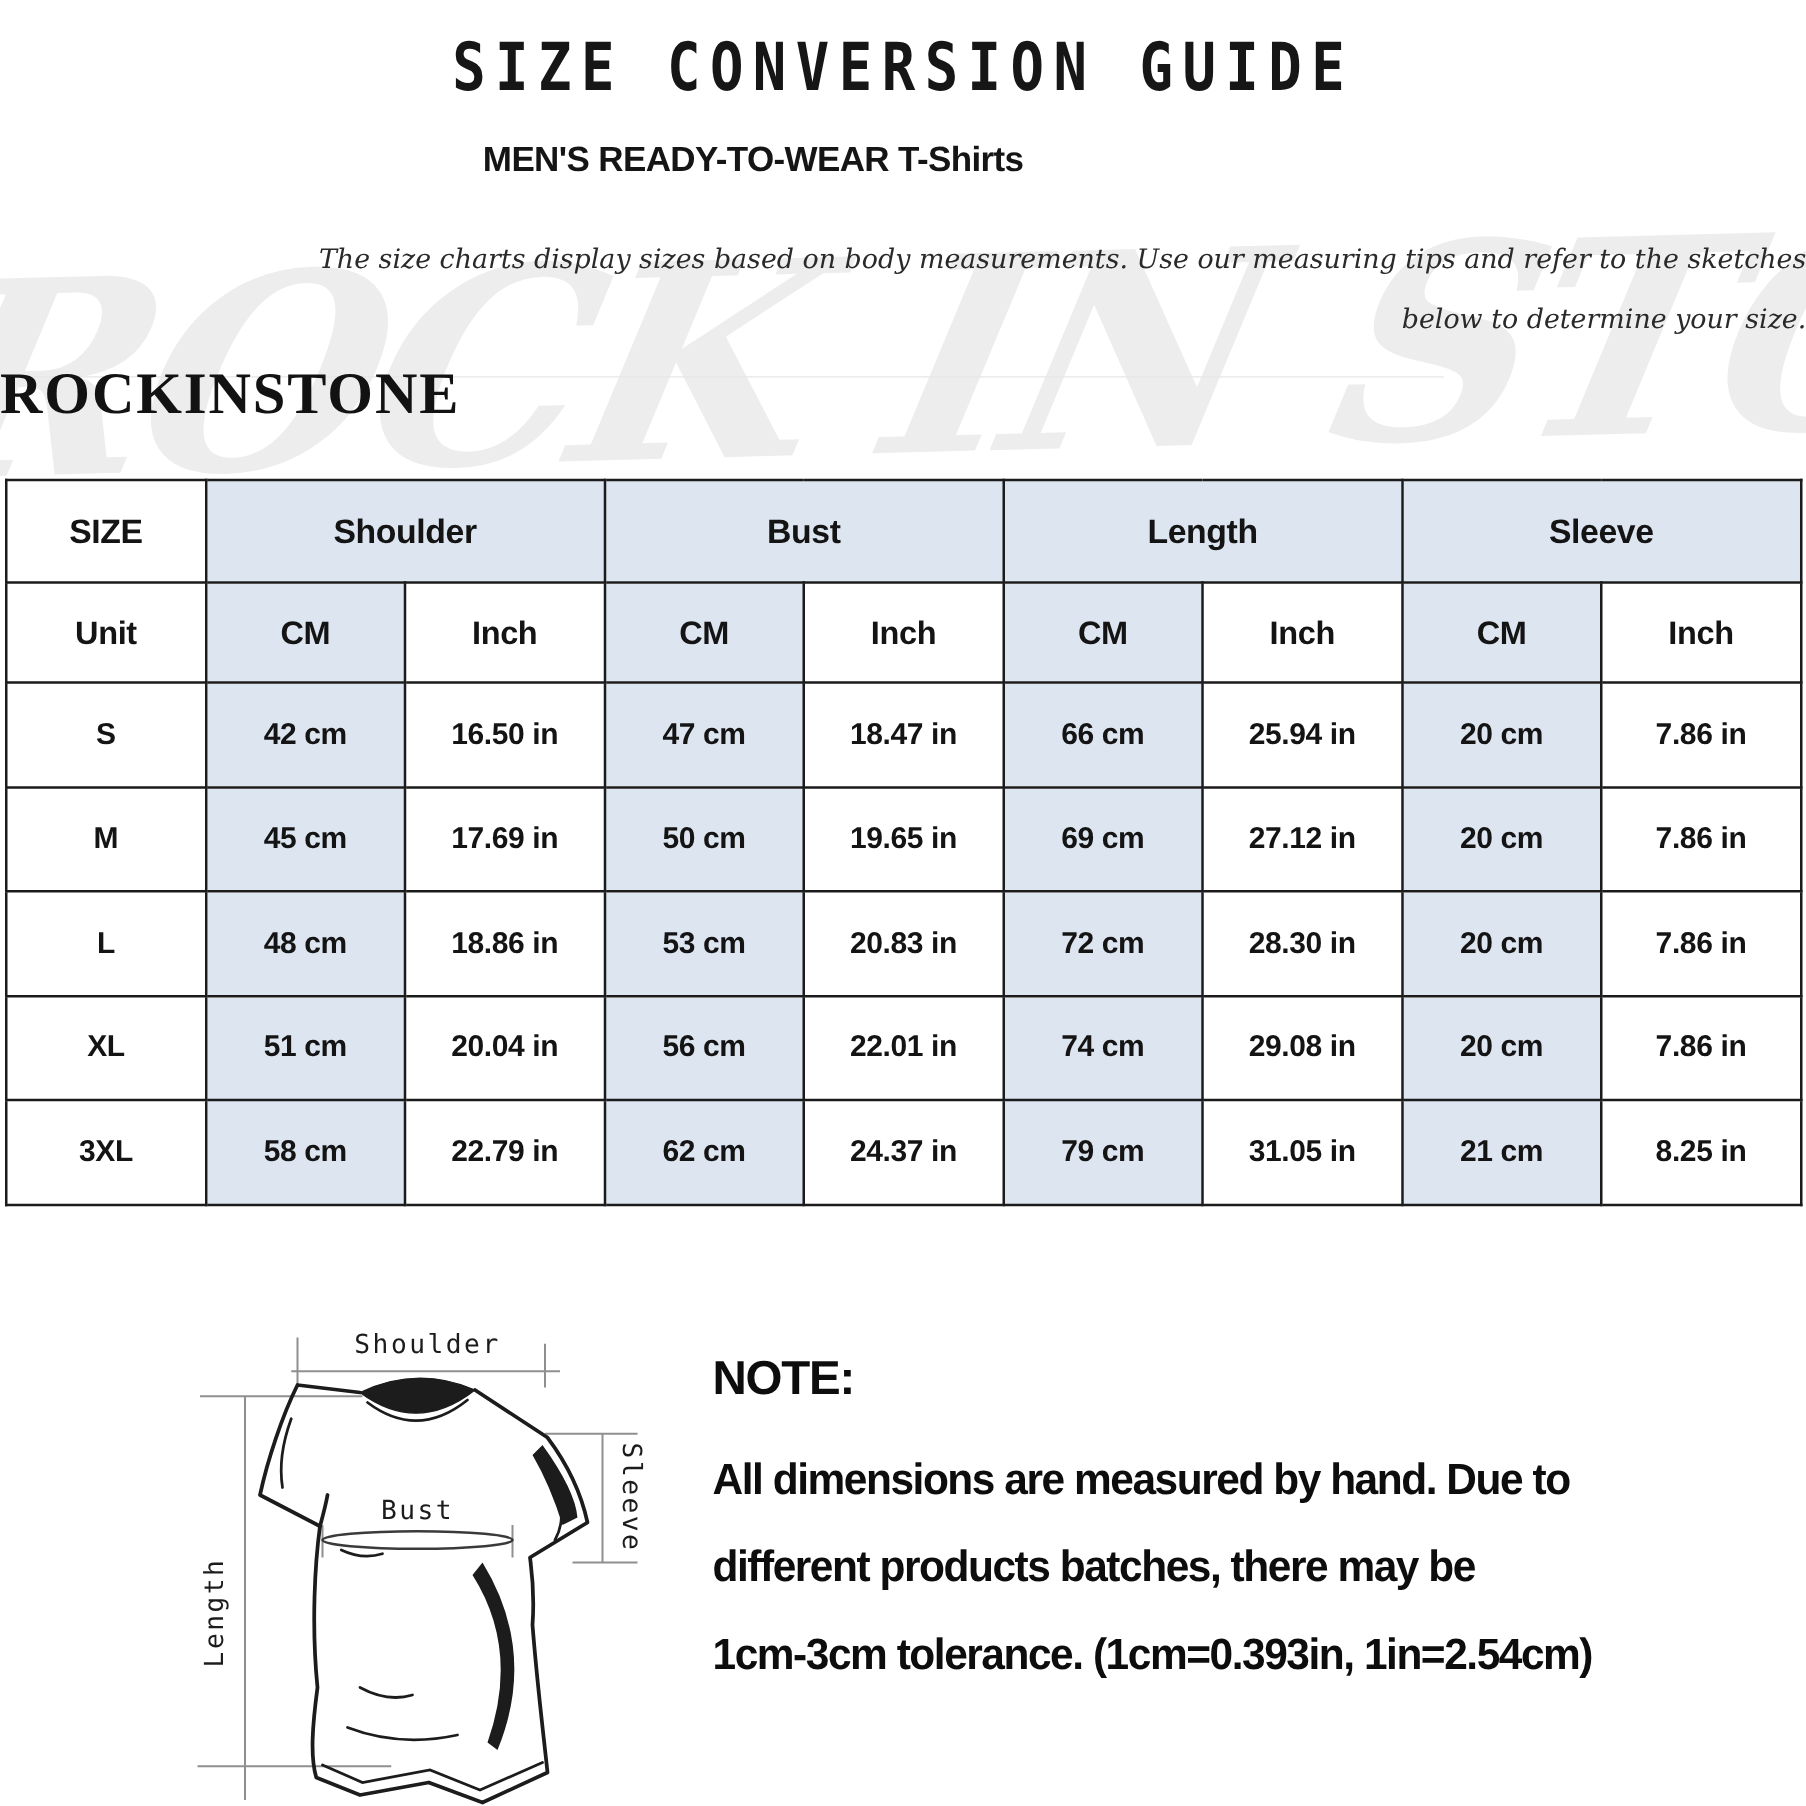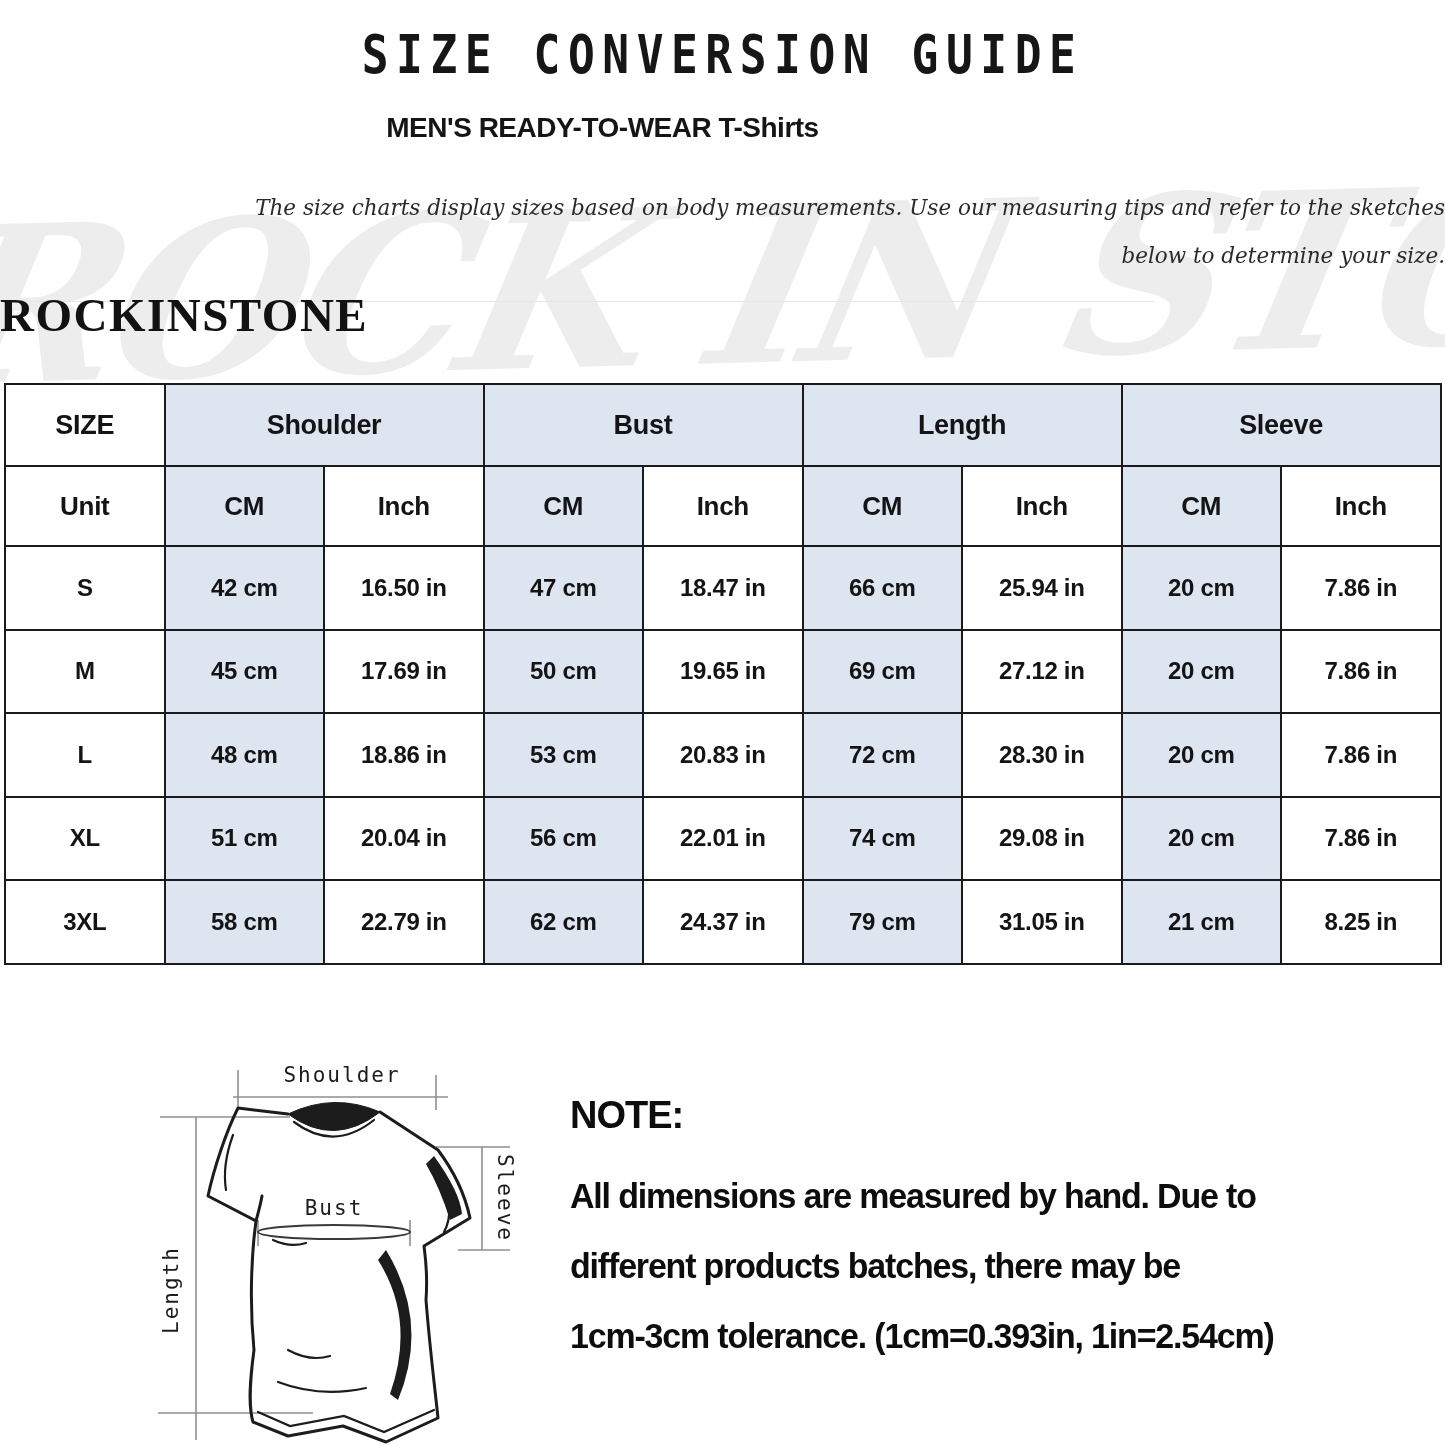--- a/index.html
+++ b/index.html
@@ -39,21 +39,21 @@
     letter-spacing:-0.3px;padding:0;overflow:hidden;
   }
   tr.r-group{height:82px;}  tr.r-group td{font-size:27px;}
   tr.r-unit{height:80px;}   tr.r-unit td{font-size:26px;}
   tr.r-data{height:83.5px;} tr.r-data td{font-size:24px;}
   td.blue{background:#dde5f0;}
   td.white{background:#ffffff;}
   
   .sketch{position:absolute;left:138px;top:1050px;width:432px;height:395px;z-index:1;}
   .note{position:absolute;left:570px;top:1082px;width:830px;z-index:1;color:#0d0d0d;}
-  .note-heading{font-size:38px;font-weight:bold;letter-spacing:-1px;margin:12px 0 24px 0;}
+  .note-heading{font-size:38px;font-weight:bold;letter-spacing:-1px;margin:0 0 24px 0;}
   .note-line{font-size:35px;font-weight:bold;letter-spacing:-1.2px;line-height:70px;
     white-space:nowrap;transform:scaleX(0.97);transform-origin:left;}
   svg .meas{stroke:#8f8f8f;stroke-width:1.6;fill:none;}
   svg .outline{stroke:#1c1c1c;stroke-width:3;fill:none;stroke-linecap:round;stroke-linejoin:round;}
   svg .wrinkle{stroke:#1c1c1c;stroke-width:2.2;fill:none;stroke-linecap:round;}
   svg .sketch-label{font-family:"DejaVu Sans Mono",monospace;font-size:21px;fill:#1c1c1c;letter-spacing:2px;}
 </style>
 </head>
 <body>
 

